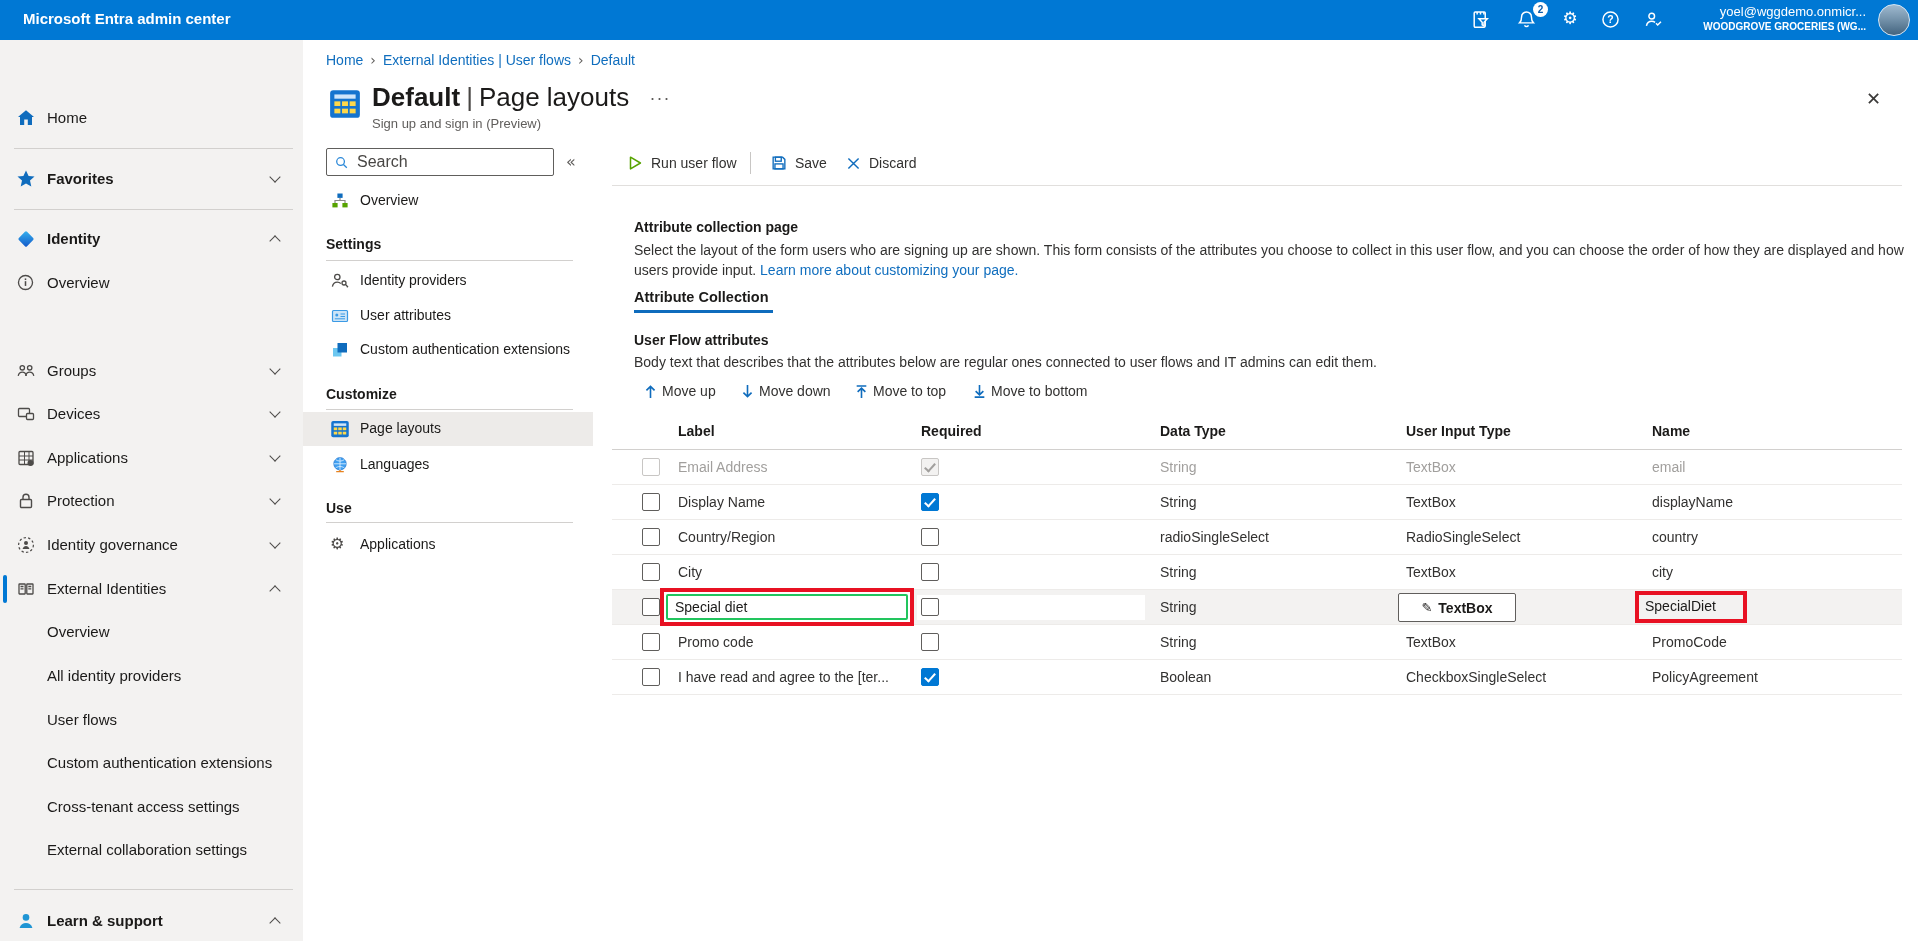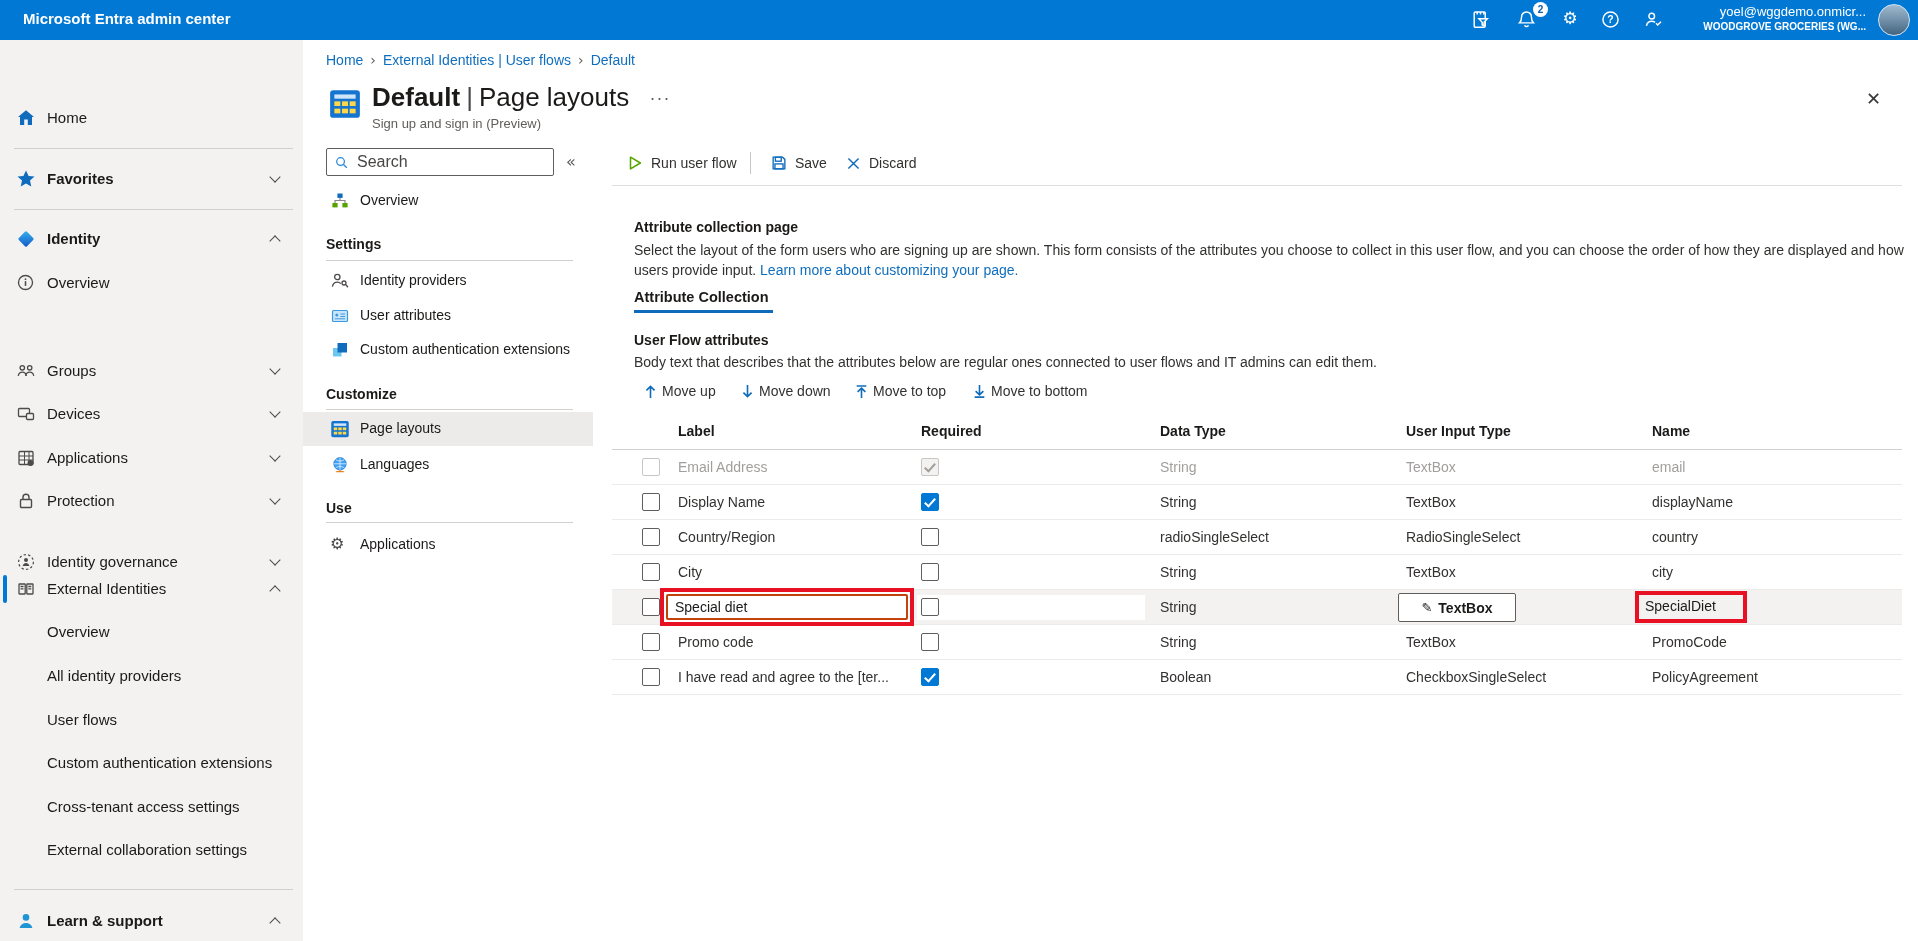--- a/index.html
+++ b/index.html
@@ -87,21 +87,21 @@
   .cb.checked::after { content:''; position:absolute; left:5px; top:2px; width:4px; height:9px; border:solid #fff; border-width:0 2px 2px 0; transform:rotate(42deg); }
   .cb.discheck { background:#f3f2f1; border-color:#c8c6c4; }
   .cb.discheck::after { content:''; position:absolute; left:5px; top:2px; width:4px; height:9px; border:solid #a19f9d; border-width:0 2px 2px 0; transform:rotate(42deg); }
   .cb.dis { border-color:#c8c6c4; }
   .trow.disabled .cell { color:#a19f9d; }
   .trow.editing { background:#f3f2f1; }
 
   .red-box { position:absolute; border:4px solid #e81123; }
   #edit-label-box { left:48px; top:-2px; width:254px; height:38px; background:#fff; }
   #edit-label-box input { position:absolute; left:2px; top:2px; right:2px; bottom:2px; width:242px; height:26px;
-    border:2px solid #c2410c; border-radius:2px; outline:none; font-size:14px; color:#1b1a19; font-family:inherit; padding-left:7px; }
+    border:2px solid #22c55e; border-radius:2px; outline:none; font-size:14px; color:#1b1a19; font-family:inherit; padding-left:7px; }
   #req-strip { position:absolute; left:305px; top:5px; width:228px; height:25px; background:#fff; }
   #it-button { position:absolute; left:786px; top:3px; width:118px; height:29px; background:#fff; border:1px solid #605e5c; border-radius:2px;
     display:flex; align-items:center; justify-content:center; gap:6px; font-size:14px; font-weight:700; color:#1b1a19; cursor:pointer; }
   #name-red-box { left:1023px; top:1px; width:112px; height:32px; }
   #name-red-box span { position:absolute; left:6px; top:3px; font-size:14px; color:#1b1a19; white-space:nowrap; }
 
   .glyph { font-family:"DejaVu Sans", sans-serif; }
   svg { display:block; }
 </style>
 </head>
@@ -238,21 +238,21 @@
     <span class="nicon">
       <svg width="20" height="20" viewBox="0 0 20 20" fill="none" stroke="#4d4b49" stroke-width="1.4">
           <rect x="4.5" y="8.5" width="11" height="8" rx="1"></rect>
           <path d="M7 8.5V6.2a3 3 0 0 1 6 0v2.3"></path>
         </svg>
     </span>
     <span class="nlabel">Protection</span>
     <span class="chv down"></span>
   </div>
 
-  <div class="nav-item" style="top:502px">
+  <div class="nav-item" style="top:485px">
     <span class="nicon">
       <svg width="20" height="20" viewBox="0 0 20 20">
           <circle cx="10" cy="10" r="7.4" fill="none" stroke="#4d4b49" stroke-width="1.2" stroke-dasharray="2.4 2.2"></circle>
           <circle cx="10" cy="8" r="2" fill="#4d4b49"></circle>
           <path d="M6.6 14c.5-2 1.9-3 3.4-3s2.9 1 3.4 3z" fill="#4d4b49"></path>
         </svg>
     </span>
     <span class="nlabel">Identity governance</span>
     <span class="chv down"></span>
   </div>

